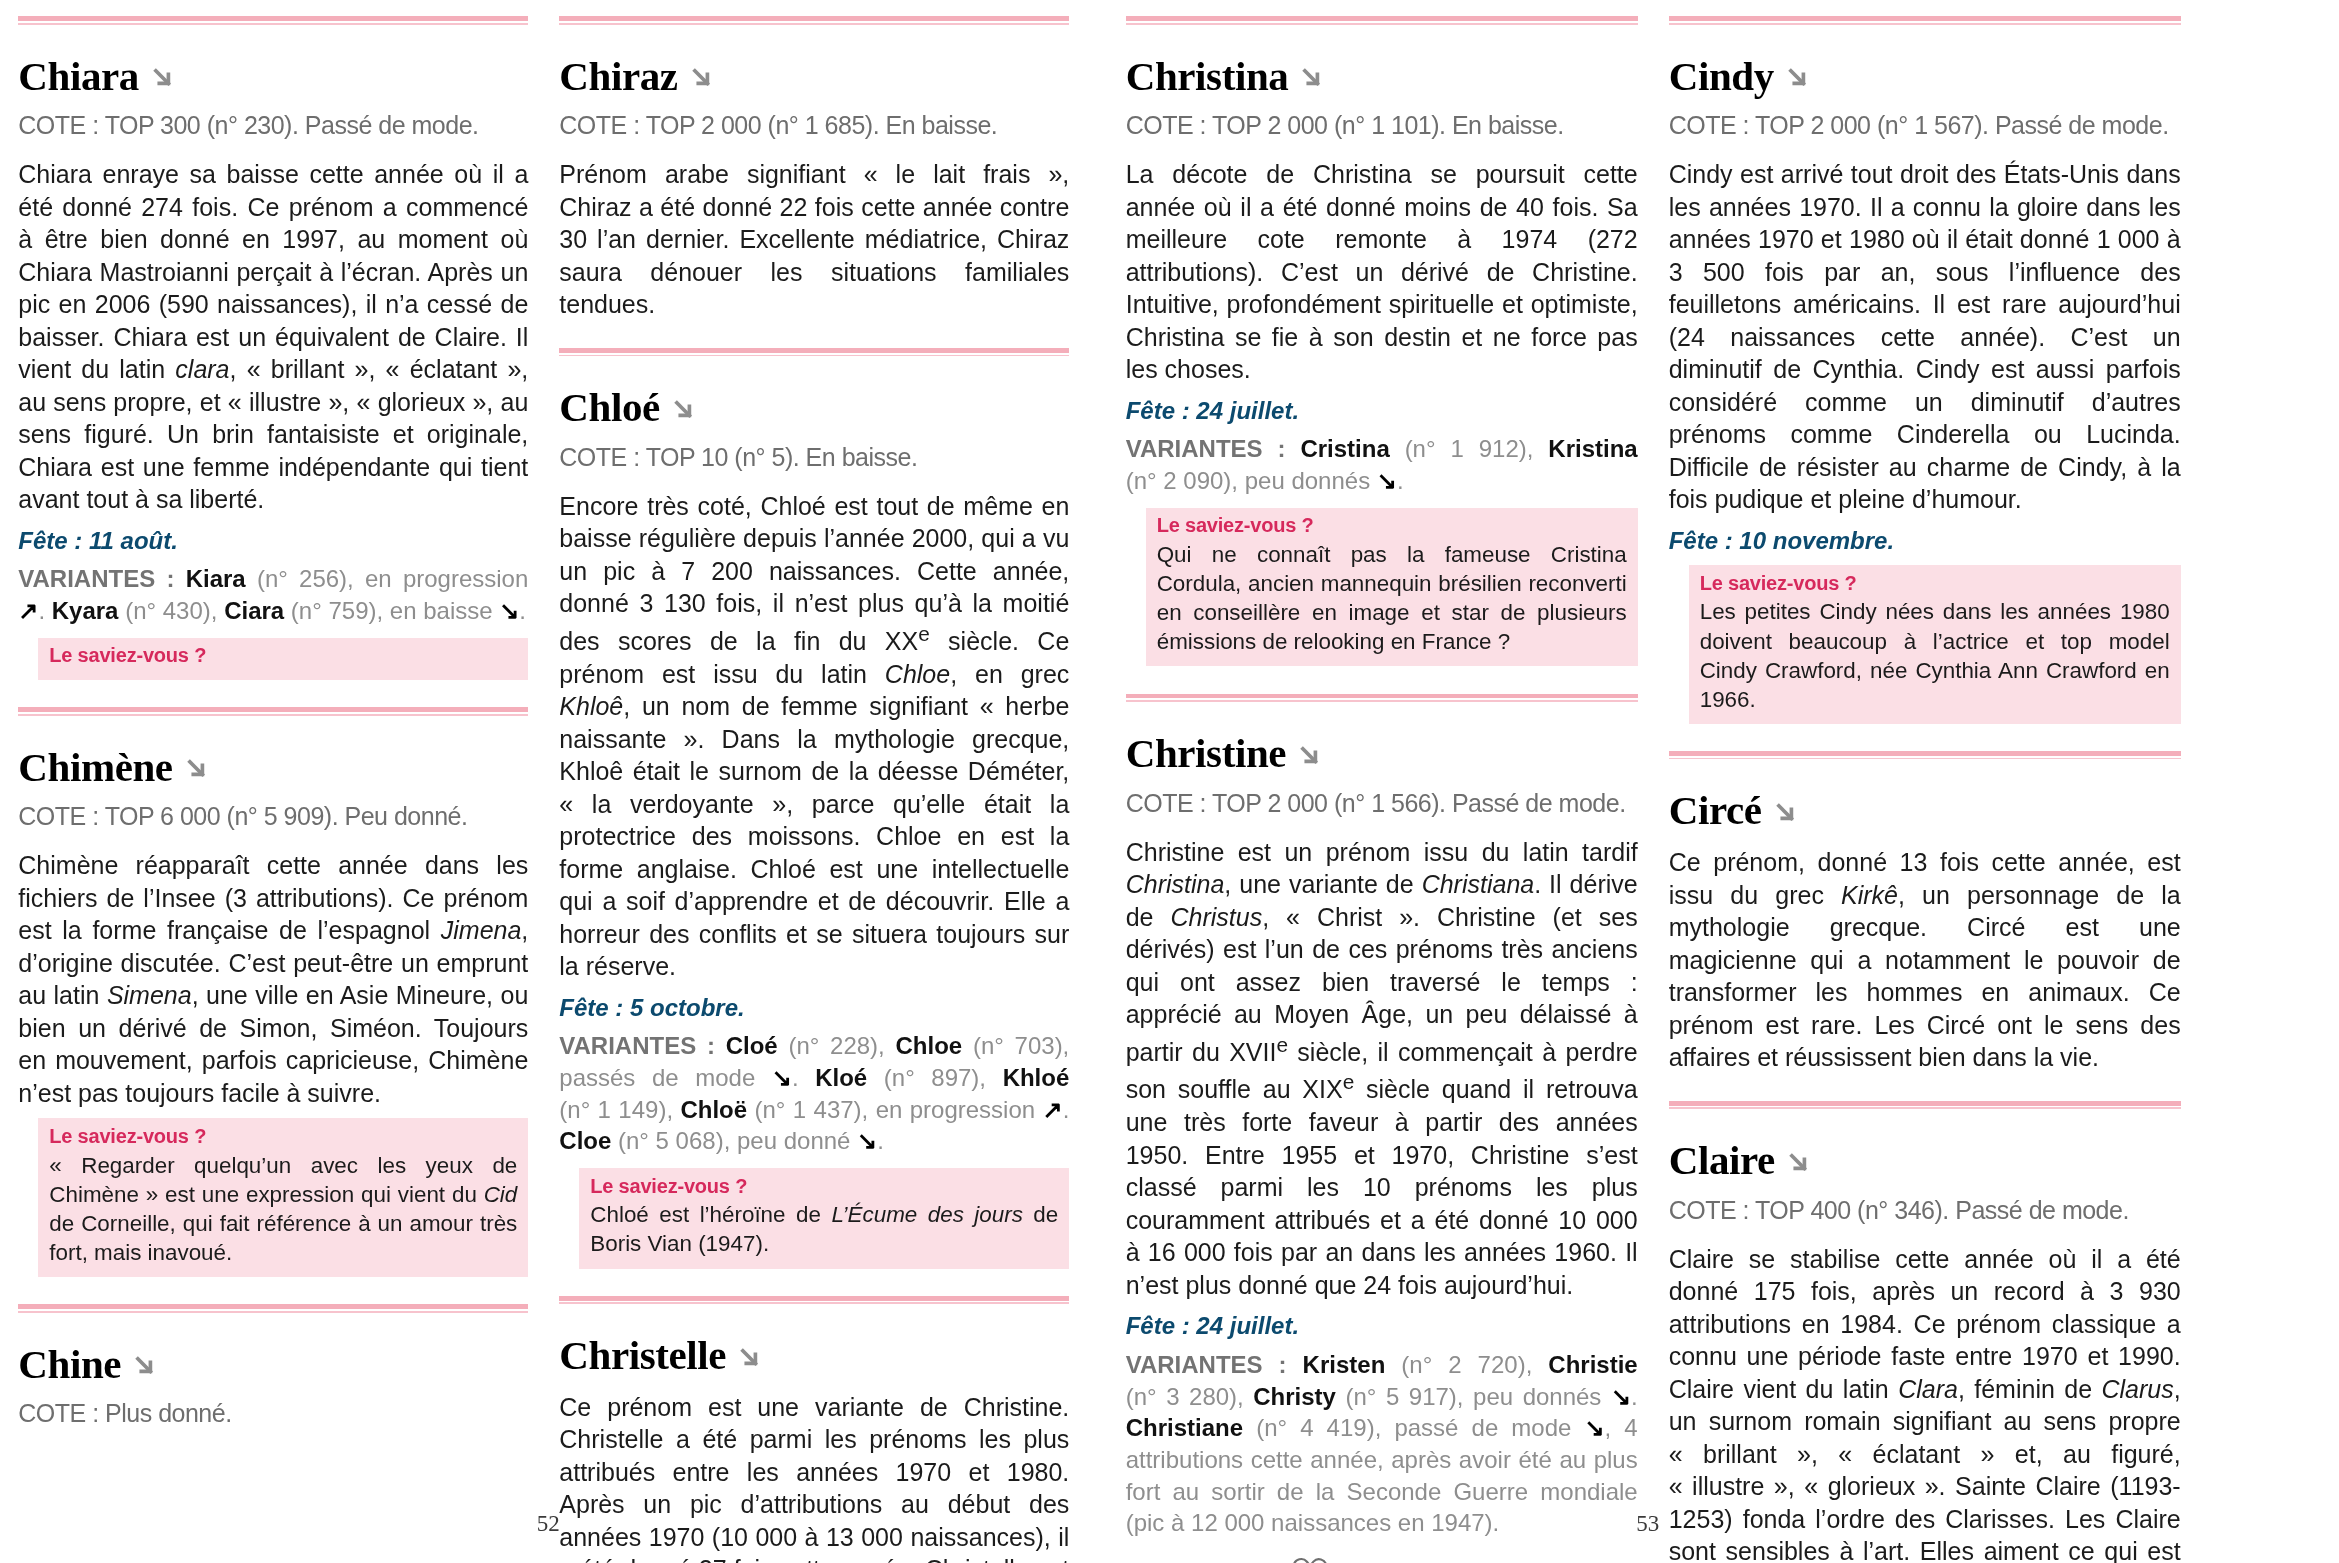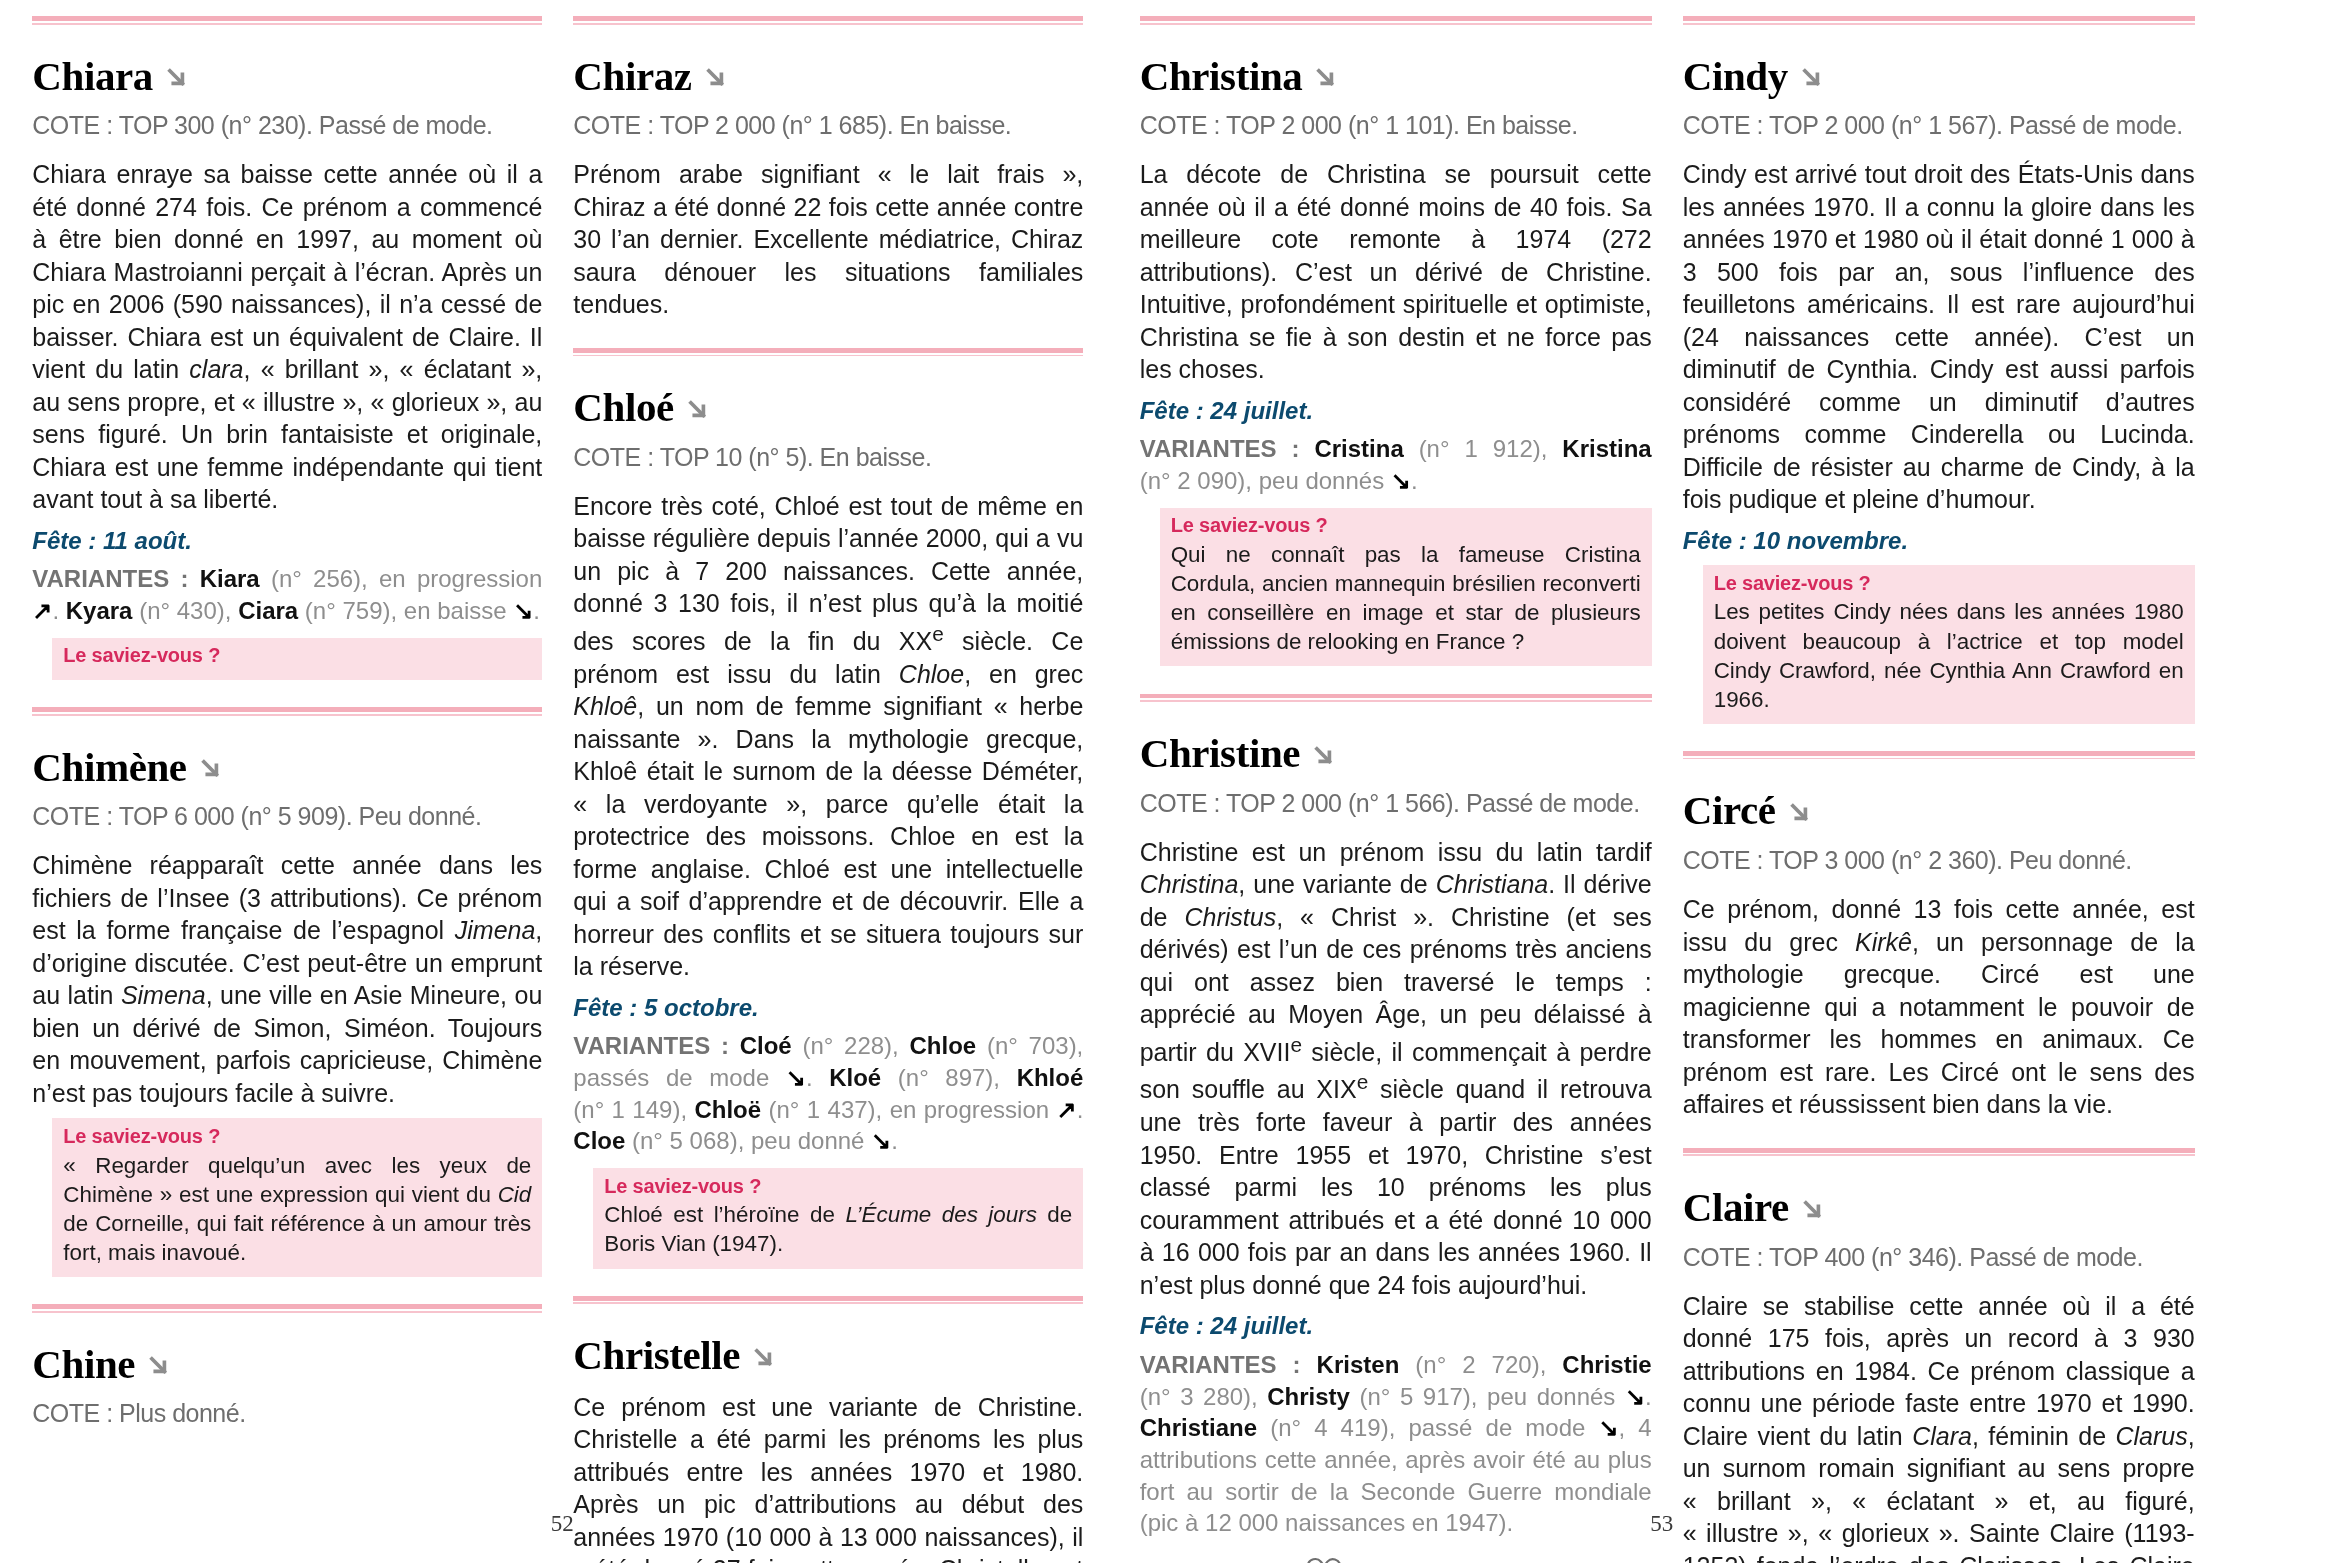--- a/index.html
+++ b/index.html
@@ -9,21 +9,20 @@
     background:#ffffff;
     font-family:"Liberation Sans", sans-serif;
     color:#1a1a1a;
     overflow:hidden;
   }
   .spread{
     position:relative;
     width:1929px; height:1563px;
     display:flex;
     box-sizing:border-box;
-    margin-left:14px;
   }
   .page{
     position:relative;
     width:1170px; height:1563px;
     box-sizing:border-box;
     padding:16.4px 24px 0 24px;
     display:flex;
     flex-direction:column;
   }
   .page.left{ padding-left:18.3px; padding-right:27.4px; }
@@ -388,21 +387,20 @@
       <div class="entry">
         <h2 class="name">
           <span class="nm">Circé</span>
           <span class="trend">
             <svg viewBox="0 0 24 24" fill="none" stroke="currentColor" stroke-width="3.2" stroke-linecap="square">
                   <path d="M6 6 L17 17"></path>
                   <path d="M17 9 L17 17 L9 17"></path>
                 </svg>
           </span>
         </h2>
-        <p class="cote">COTE : TOP 3 000 (n° 2 360). Peu donné.</p>
         <p class="body-txt">Ce prénom, donné 13 fois cette année, est issu du grec <em>Kirkê</em>, un personnage de la mythologie grecque. Circé est une magicienne qui a notamment le pouvoir de transformer les hommes en animaux. Ce prénom est rare. Les Circé ont le sens des affaires et réussissent bien dans la vie.</p>
       </div>
 
       <div class="rule"></div>
 
       <div class="entry">
         <h2 class="name">
           <span class="nm">Claire</span>
           <span class="trend">
             <svg viewBox="0 0 24 24" fill="none" stroke="currentColor" stroke-width="3.2" stroke-linecap="square">

